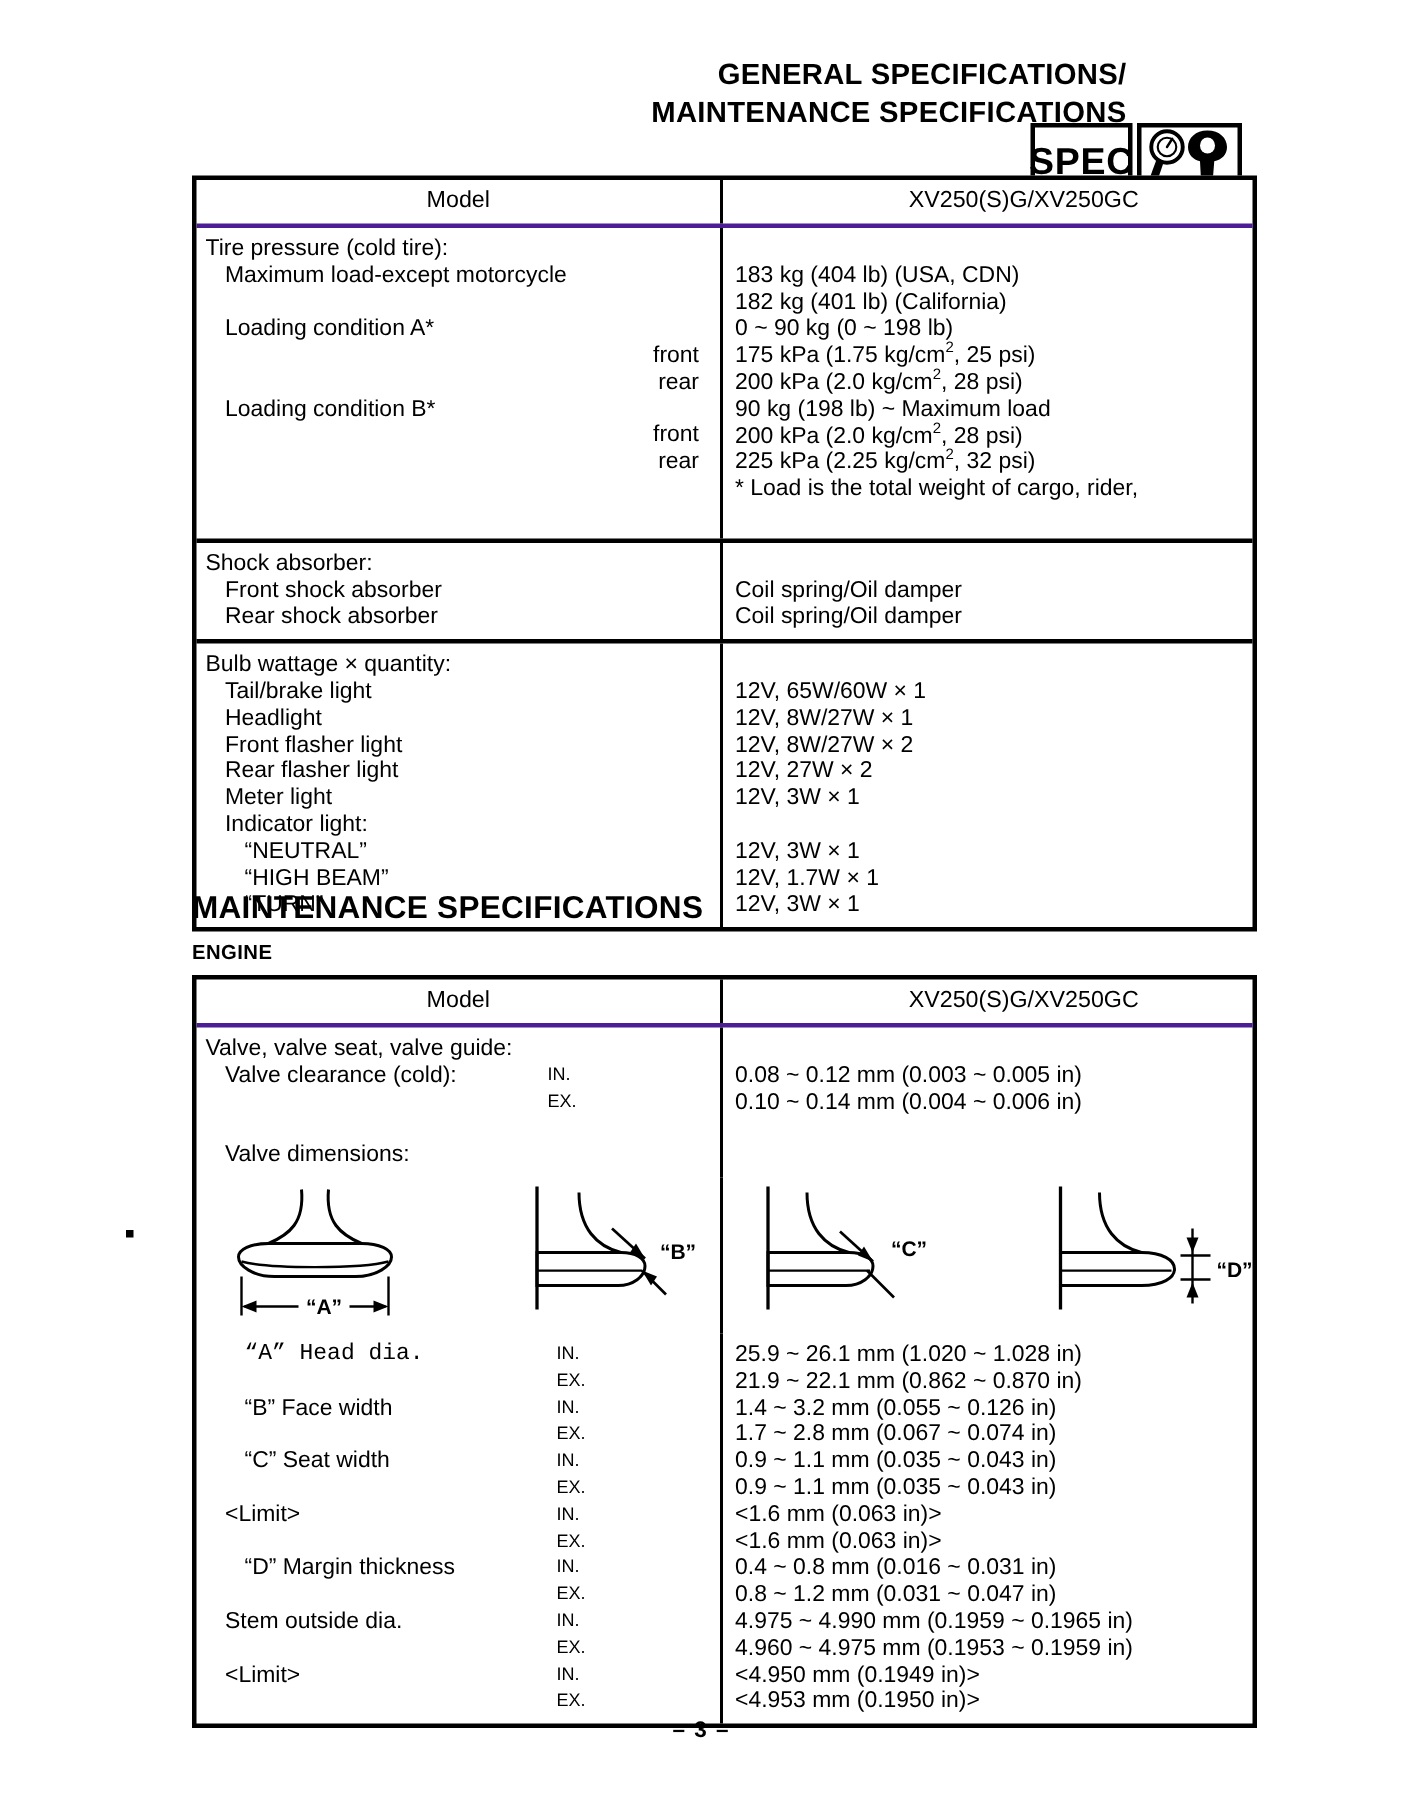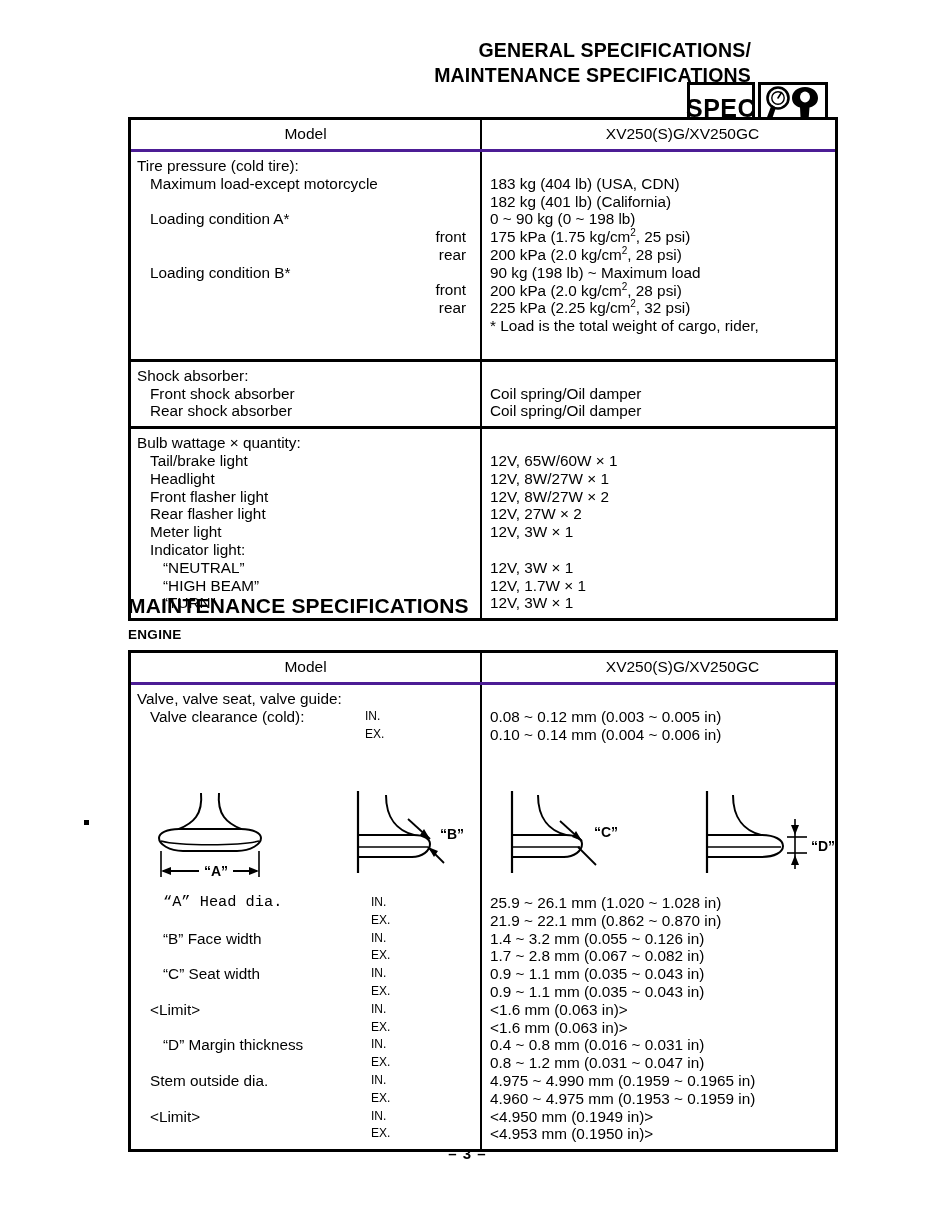--- a/index.html
+++ b/index.html
@@ -314,20 +314,21 @@
     <div class="cell-left">Model</div>
     <div class="cell-right">XV250(S)G/XV250GC</div>
   </div>
 
   <div class="t-row">
     <div class="cell-left body-pad">
       <div class="ln">Valve, valve seat, valve guide:</div>
       <div class="ln ind1">Valve clearance (cold):</div>
       <div class="ln blank">&nbsp;</div>
       <div class="ln blank">&nbsp;</div>
+      <div class="ln ind1">Valve dimensions:</div>
       <span class="inex" style="top:23px">IN.</span>
       <span class="inex" style="top:41px">EX.</span>
     </div>
     <div class="cell-right body-pad-r">
       <div class="ln blank">&nbsp;</div>
       <div class="ln">0.08 ~ 0.12 mm (0.003 ~ 0.005 in)</div>
       <div class="ln">0.10 ~ 0.14 mm (0.004 ~ 0.006 in)</div>
       <div class="ln blank">&nbsp;</div>
       <div class="ln blank">&nbsp;</div>
     </div>
@@ -454,21 +455,21 @@
         </div>
         <div style="position: relative;">
           <div class="ln ind1" style="visibility: hidden; position: relative;">&nbsp;</div>
           <span class="inex" style="top: 0px; visibility: visible;">EX.</span>
         </div>
       </div>
     <div class="cell-right body-pad-r" id="valve-values">
         <div class="ln">25.9 ~ 26.1 mm (1.020 ~ 1.028 in)</div>
         <div class="ln">21.9 ~ 22.1 mm (0.862 ~ 0.870 in)</div>
         <div class="ln">1.4 ~ 3.2 mm (0.055 ~ 0.126 in)</div>
-        <div class="ln">1.7 ~ 2.8 mm (0.067 ~ 0.082 in)</div>
+        <div class="ln">1.7 ~ 2.8 mm (0.067 ~ 0.074 in)</div>
         <div class="ln">0.9 ~ 1.1 mm (0.035 ~ 0.043 in)</div>
         <div class="ln">0.9 ~ 1.1 mm (0.035 ~ 0.043 in)</div>
         <div class="ln">&lt;1.6 mm (0.063 in)&gt;</div>
         <div class="ln">&lt;1.6 mm (0.063 in)&gt;</div>
         <div class="ln">0.4 ~ 0.8 mm (0.016 ~ 0.031 in)</div>
         <div class="ln">0.8 ~ 1.2 mm (0.031 ~ 0.047 in)</div>
         <div class="ln">4.975 ~ 4.990 mm (0.1959 ~ 0.1965 in)</div>
         <div class="ln">4.960 ~ 4.975 mm (0.1953 ~ 0.1959 in)</div>
         <div class="ln">&lt;4.950 mm (0.1949 in)&gt;</div>
         <div class="ln">&lt;4.953 mm (0.1950 in)&gt;</div>

